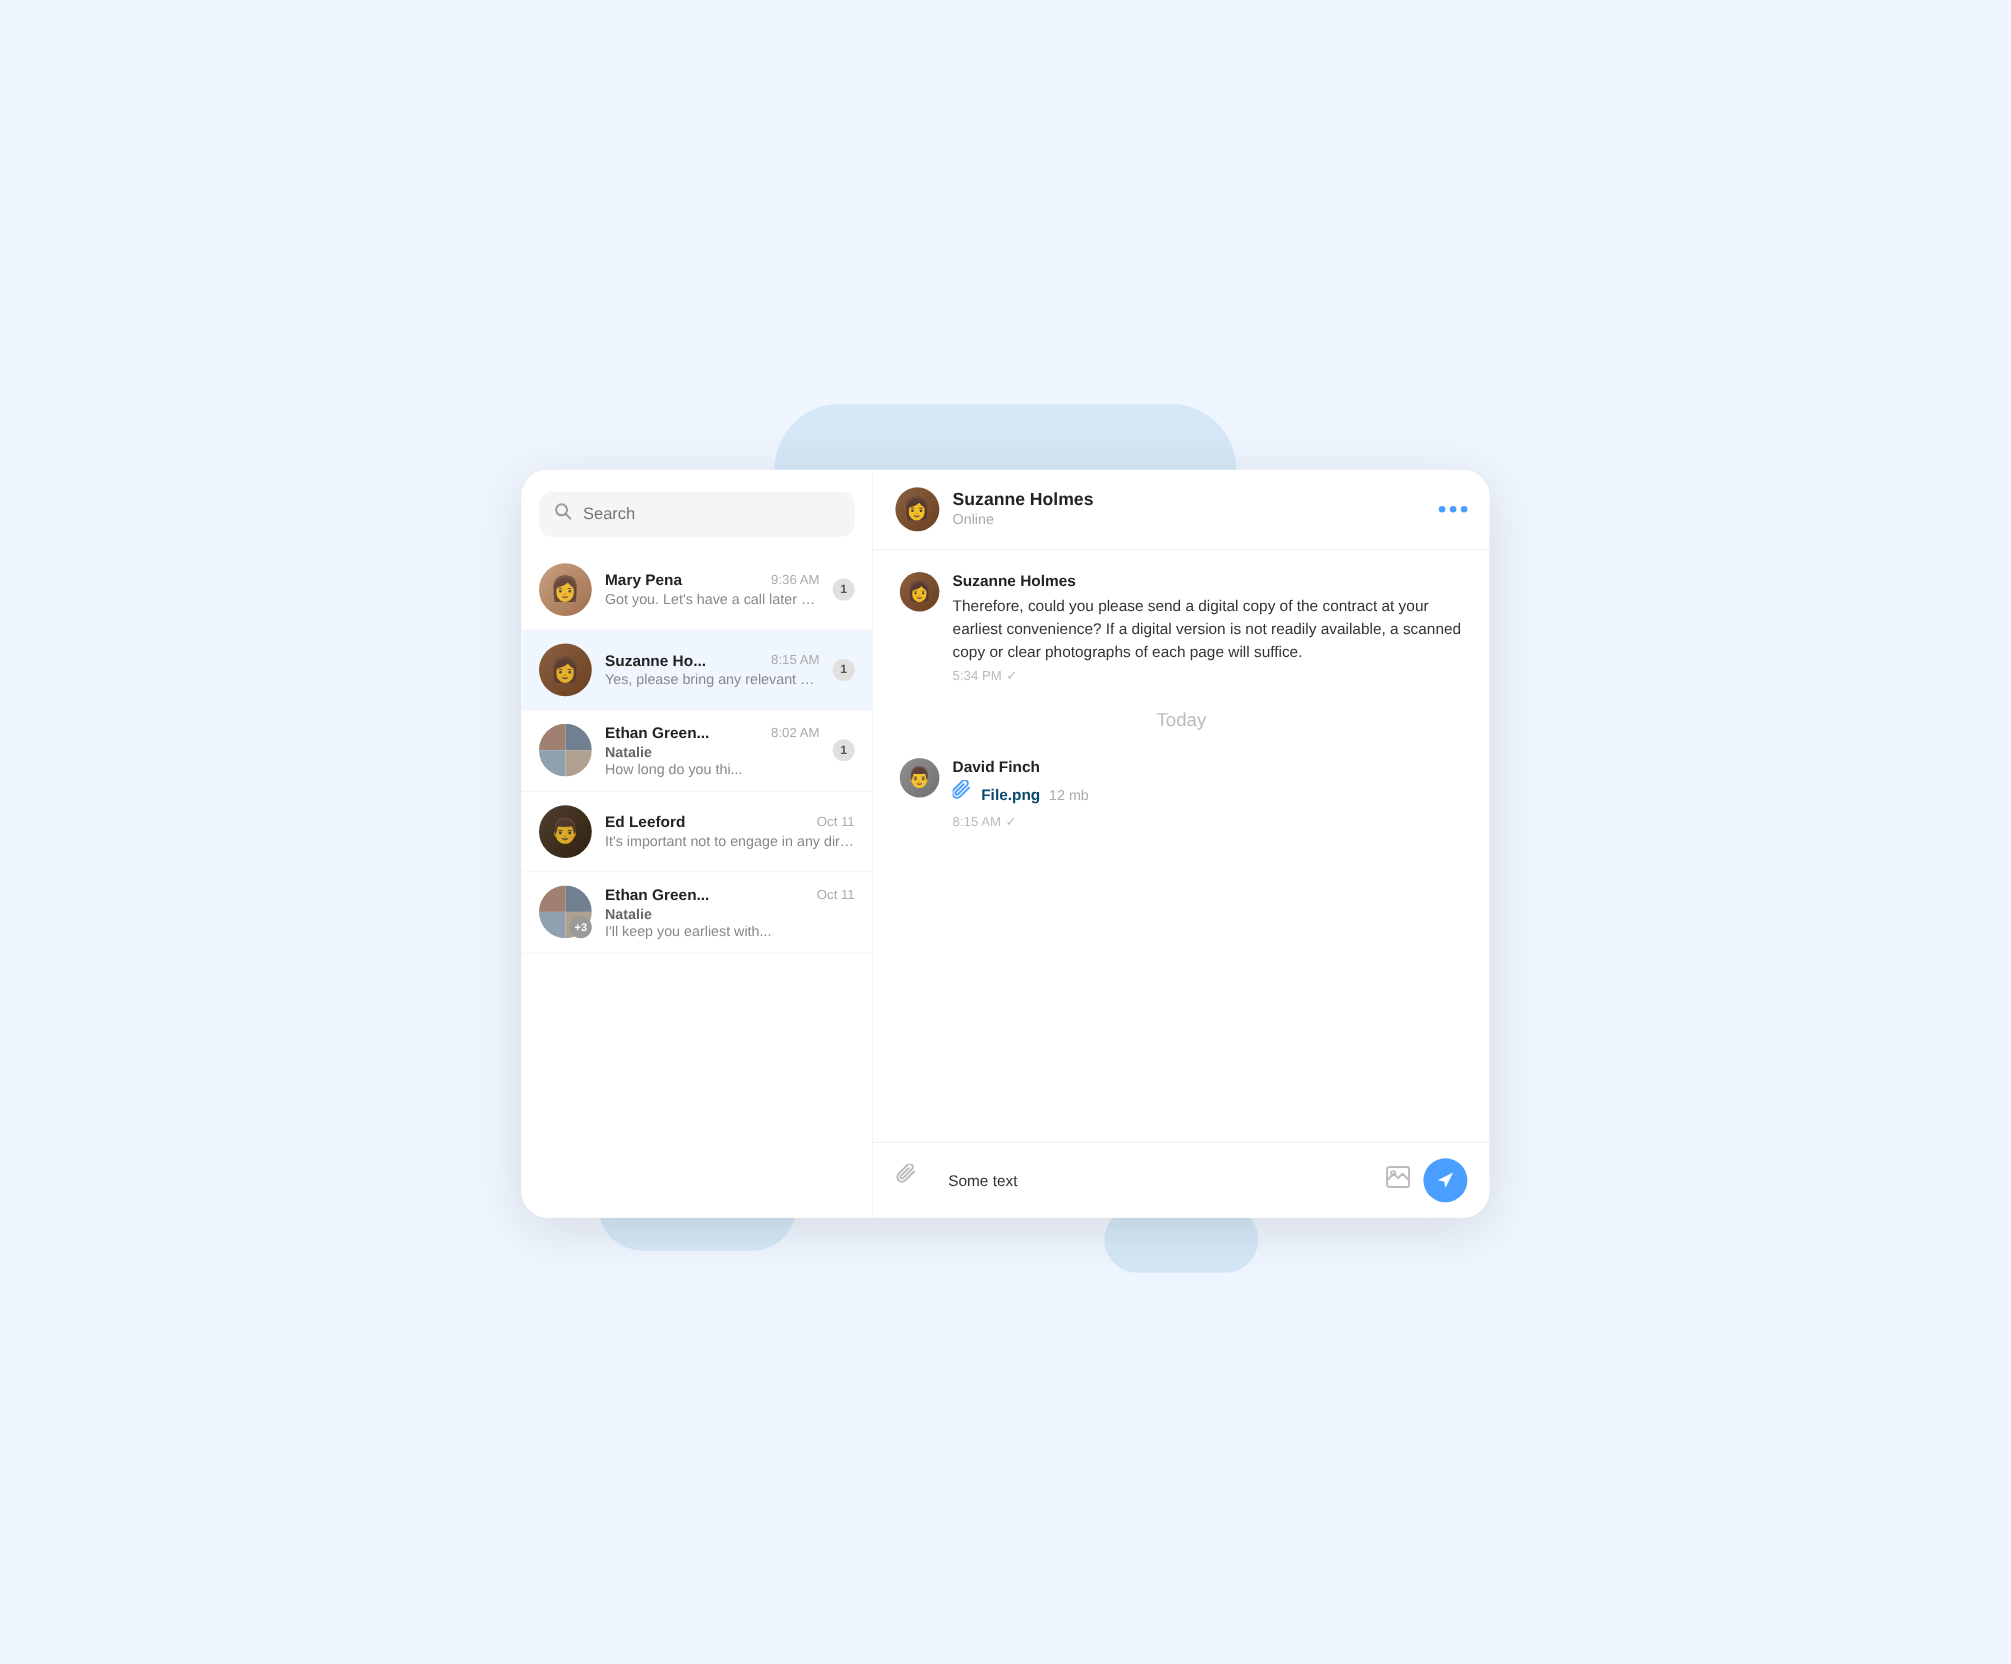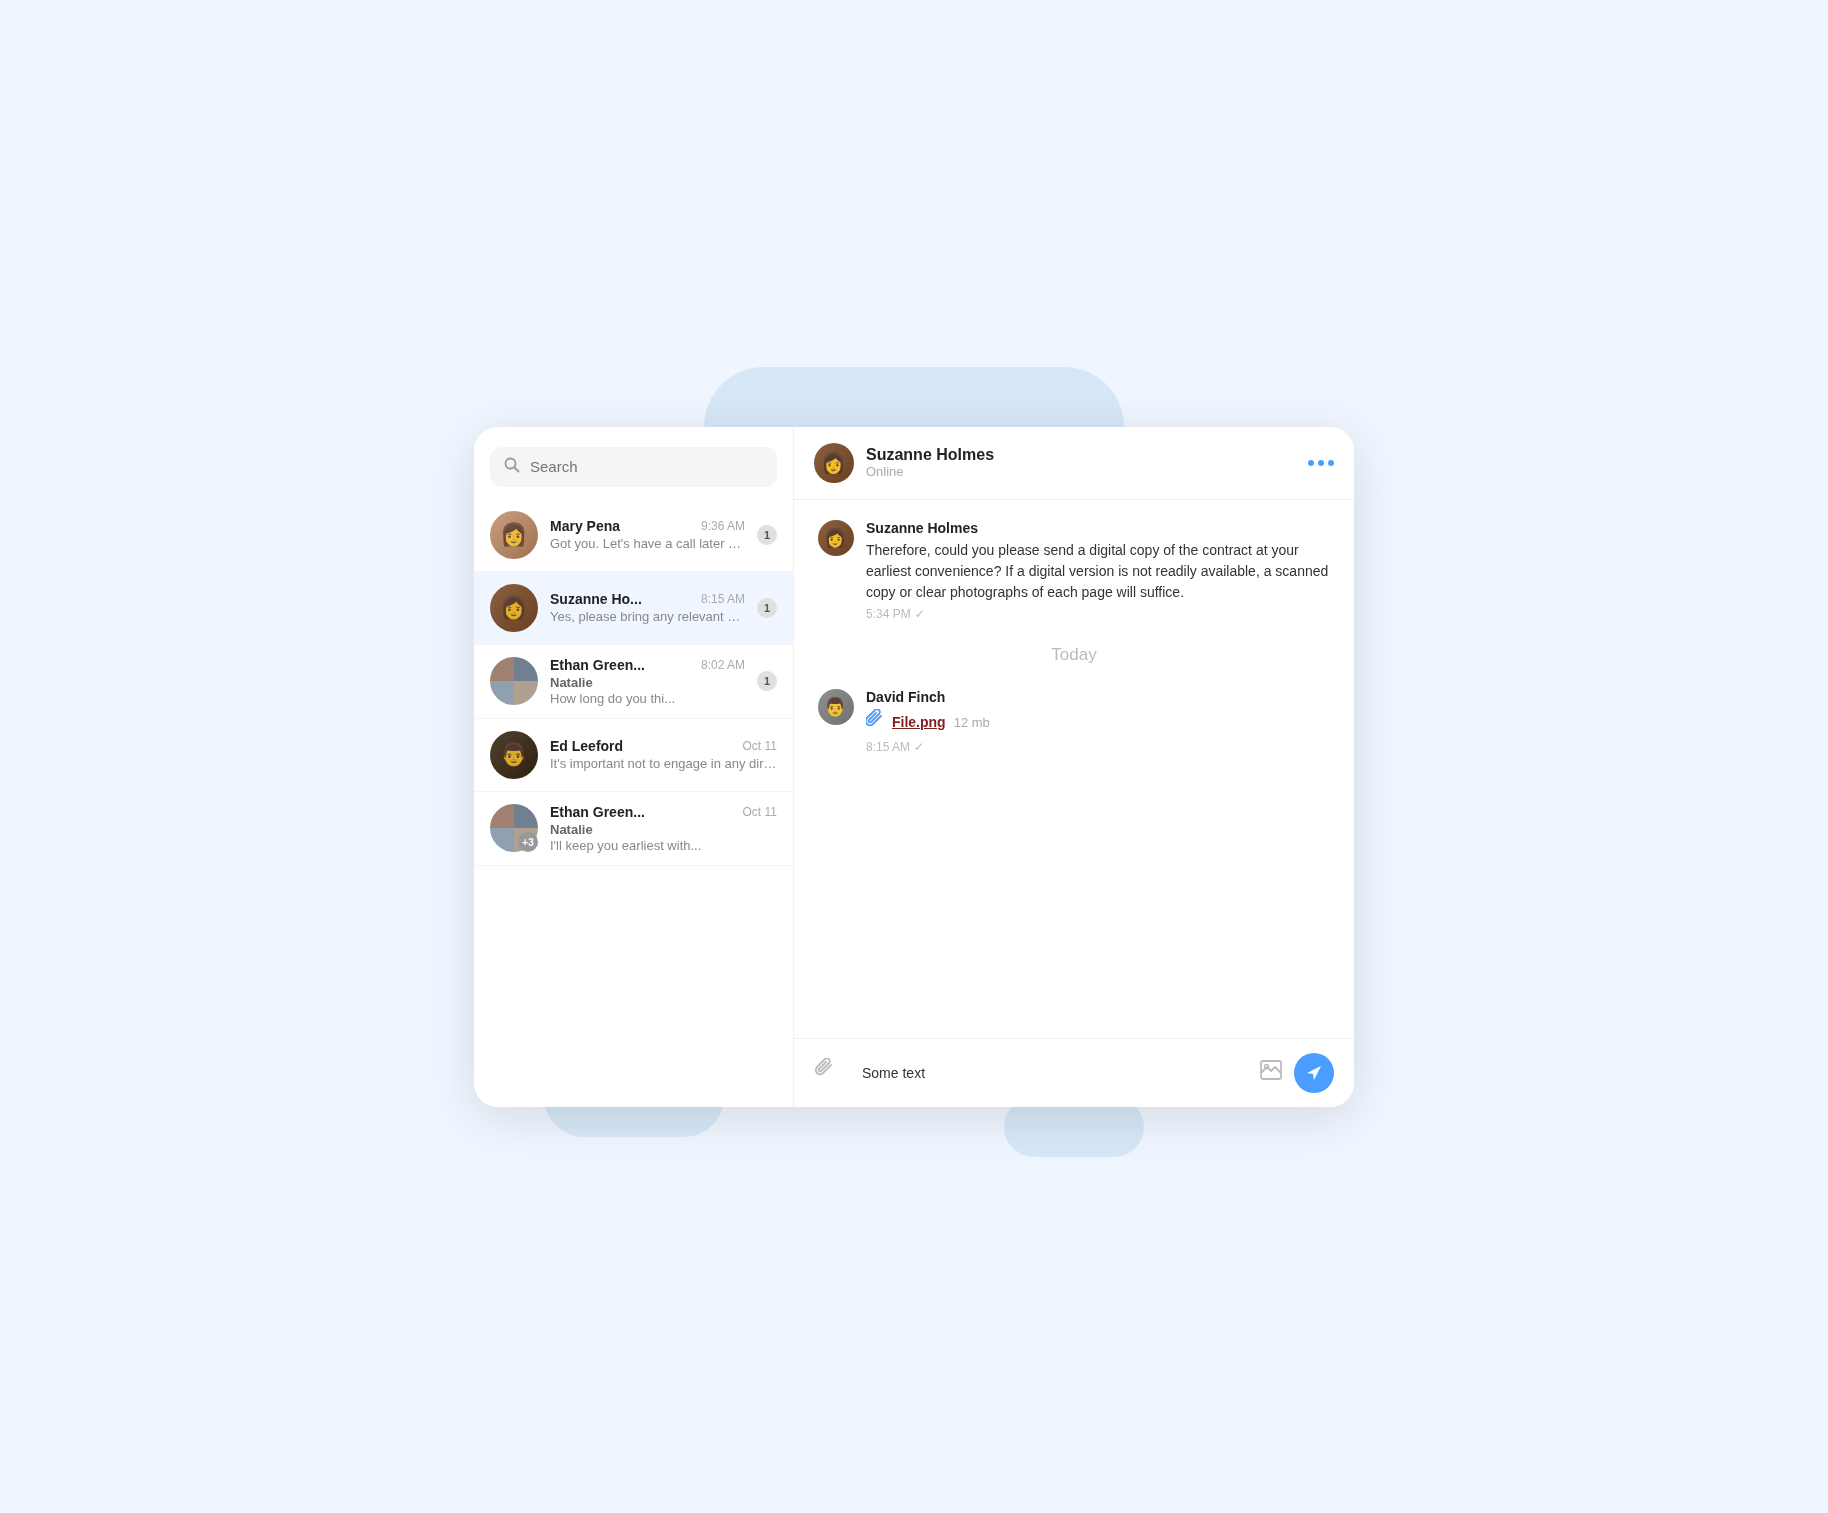--- a/index.html
+++ b/index.html
@@ -342,24 +342,23 @@
       gap: 8px;
       margin-bottom: 4px;
     }
 
     .file-icon {
       color: #4a9eff;
       font-size: 18px;
     }
 
     .file-name {
-      color: #7f1d1d;
+      color: #0c4a6e;
       font-weight: 600;
       font-size: 14px;
-      text-decoration: underline;
     }
 
     .file-size {
       color: #aaa;
       font-size: 13px;
     }
 
     
     .composer {
       border-top: 1px solid #f0f0f0;

